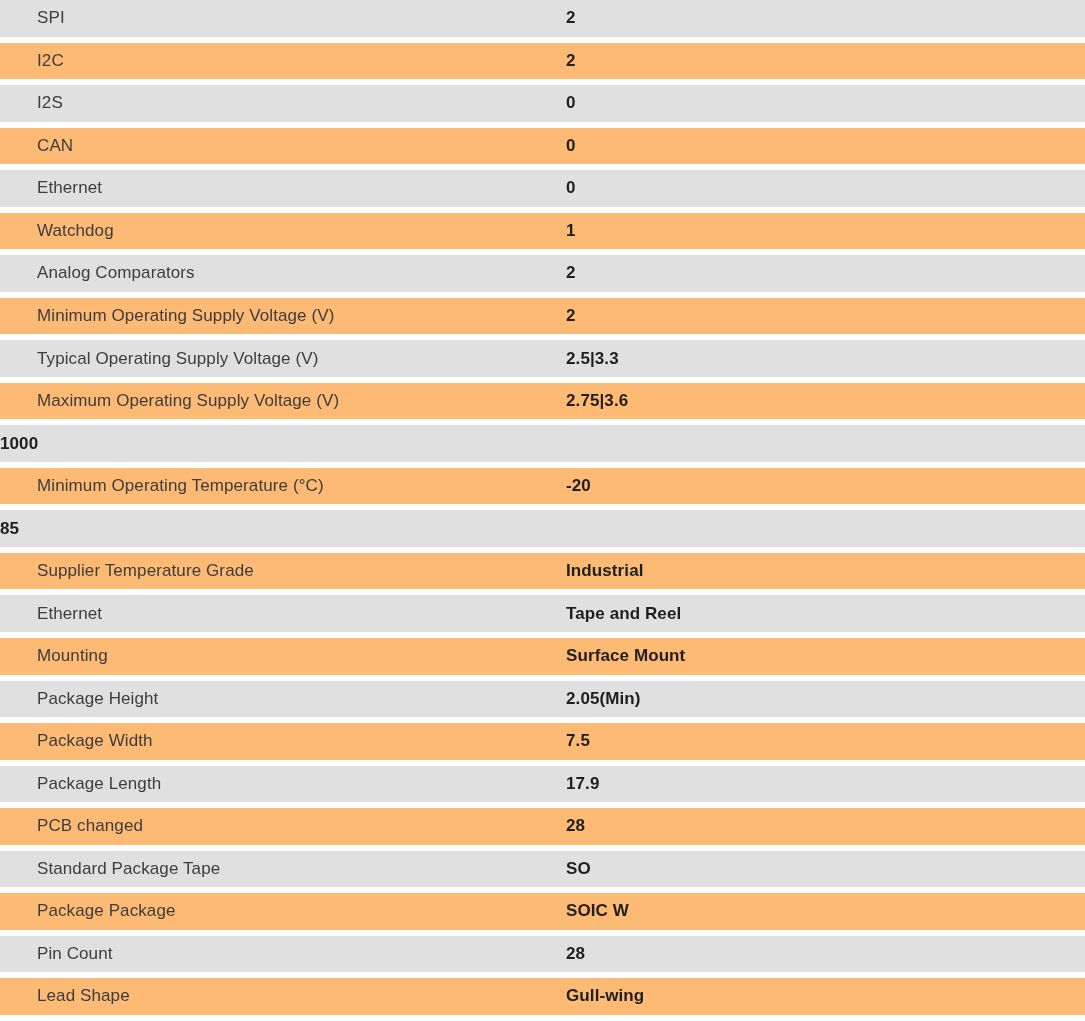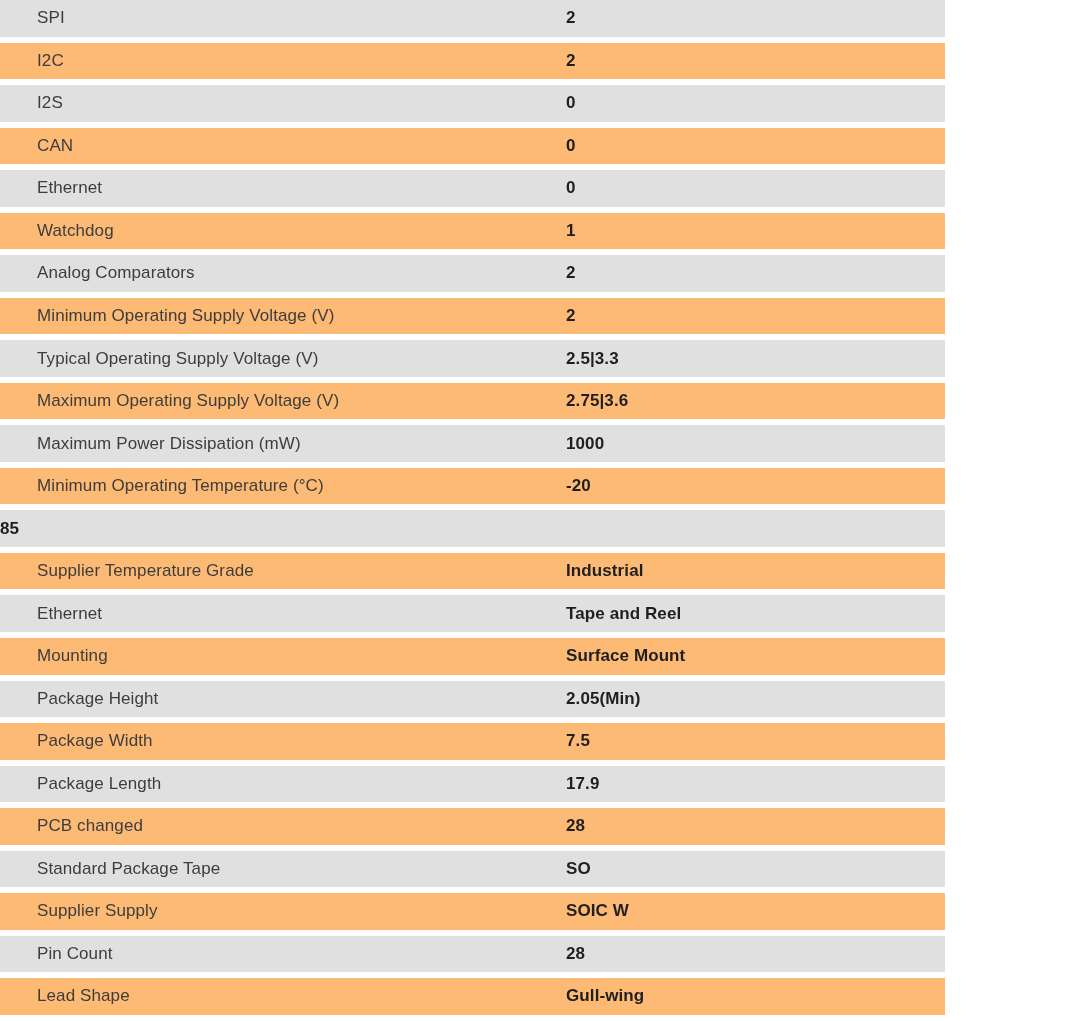--- a/index.html
+++ b/index.html
@@ -7,21 +7,21 @@
     padding: 0;
     background: #ffffff;
   }
   body {
     width: 1085px;
     height: 1021px;
     font-family: "Liberation Sans", sans-serif;
     overflow: hidden;
   }
   .spec-table {
-    width: 945px;
+    width: 1085px;
   }
   .spec-row {
     height: 42.54px;
     box-sizing: border-box;
     border-bottom: 6px solid #ffffff;
     display: flex;
     align-items: center;
     background: #fdba74;
   }
   .spec-row.striped {
@@ -97,21 +97,20 @@
       <div class="spec-cell spec-label">Typical Operating Supply Voltage (V)</div>
       <div class="spec-cell spec-value">2.5|3.3</div>
     </div>
 
     <div class="spec-row">
       <div class="spec-cell spec-label">Maximum Operating Supply Voltage (V)</div>
       <div class="spec-cell spec-value">2.75|3.6</div>
     </div>
 
     <div class="spec-row striped">
-      <div class="spec-cell spec-label">Maximum Power Dissipation (mW)</div>
       <div class="spec-cell spec-value">1000</div>
     </div>
 
     <div class="spec-row">
       <div class="spec-cell spec-label">Minimum Operating Temperature (°C)</div>
       <div class="spec-cell spec-value">-20</div>
     </div>
 
     <div class="spec-row striped">
       <div class="spec-cell spec-value">85</div>
@@ -151,21 +150,21 @@
       <div class="spec-cell spec-label">PCB changed</div>
       <div class="spec-cell spec-value">28</div>
     </div>
 
     <div class="spec-row striped">
       <div class="spec-cell spec-label">Standard Package Tape</div>
       <div class="spec-cell spec-value">SO</div>
     </div>
 
     <div class="spec-row">
-      <div class="spec-cell spec-label">Supplier Supply</div>
+      <div class="spec-cell spec-label">Package Package</div>
       <div class="spec-cell spec-value">SOIC W</div>
     </div>
 
     <div class="spec-row striped">
       <div class="spec-cell spec-label">Pin Count</div>
       <div class="spec-cell spec-value">28</div>
     </div>
 
     <div class="spec-row">
       <div class="spec-cell spec-label">Lead Shape</div>

